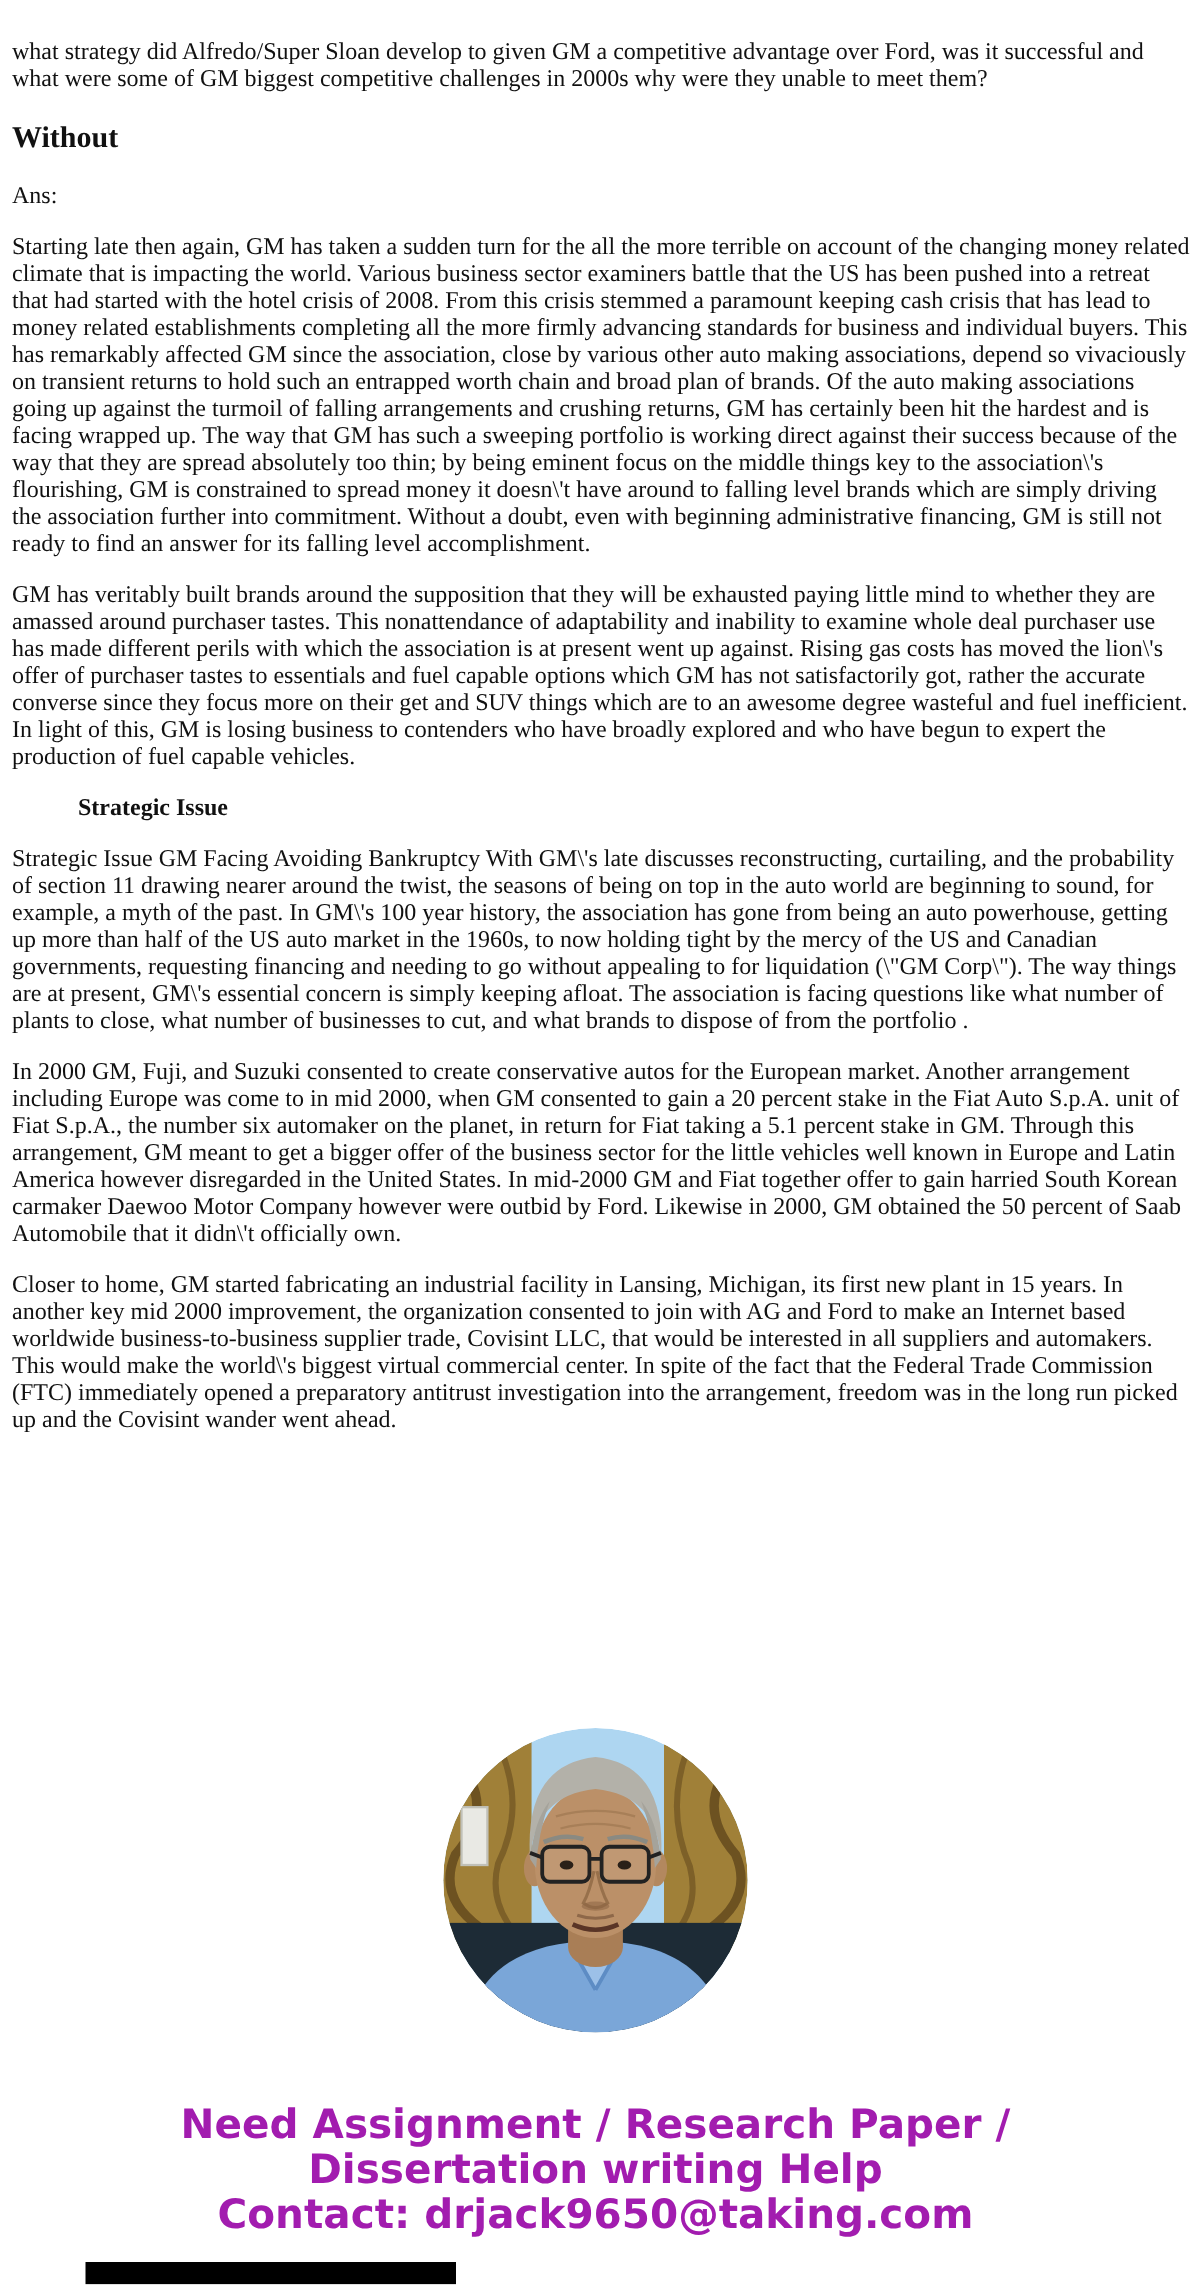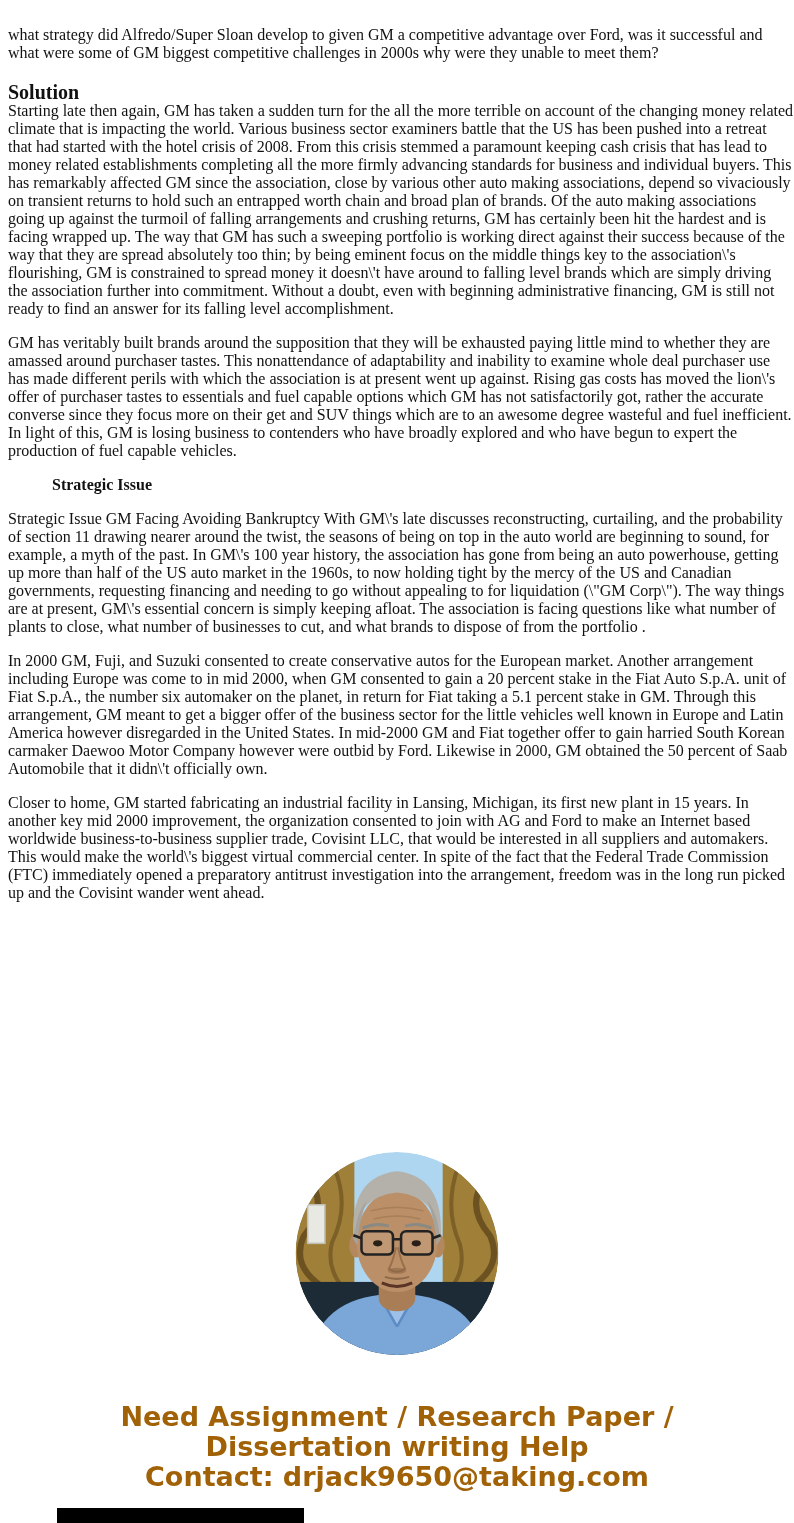--- a/index.html
+++ b/index.html
@@ -42,40 +42,41 @@
   .avatar svg { display: block; width: 100%; height: 100%; }
   .footer {
     position: absolute;
     top: 1402px;
     left: 0; right: 0;
     text-align: center;
     font-family: "DejaVu Sans", "Liberation Sans", sans-serif;
     font-weight: bold;
     font-size: 27px;
     line-height: 30px;
-    color: #a16207;
+    color: #a21caf;
   }
   .footer .help-line { max-width: 745px; margin: 0 auto; }
   .bottom-bar {
     position: absolute;
     left: 57px;
     top: 1508px;
     width: 247px;
     height: 15px;
     background: #000000;
   }
 </style>
 </head>
 <body>
 
 <div id="page">
 
   <div class="doc">
     <p>what strategy did Alfredo/Super Sloan develop to given GM a competitive advantage over Ford, was it successful and what were some of GM biggest competitive challenges in 2000s why were they unable to meet them?</p>
-    <h2>Solution</h2>
+    <h2>Without</h2>
+    <p class="after-heading">Ans:</p>
     <p>Starting late then again, GM has taken a sudden turn for the all the more terrible on account of the changing money related climate that is impacting the world. Various business sector examiners battle that the US has been pushed into a retreat that had started with the hotel crisis of 2008. From this crisis stemmed a paramount keeping cash crisis that has lead to money related establishments completing all the more firmly advancing standards for business and individual buyers. This has remarkably affected GM since the association, close by various other auto making associations, depend so vivaciously on transient returns to hold such an entrapped worth chain and broad plan of brands. Of the auto making associations going up against the turmoil of falling arrangements and crushing returns, GM has certainly been hit the hardest and is facing wrapped up. The way that GM has such a sweeping portfolio is working direct against their success because of the way that they are spread absolutely too thin; by being eminent focus on the middle things key to the association\'s flourishing, GM is constrained to spread money it doesn\'t have around to falling level brands which are simply driving the association further into commitment. Without a doubt, even with beginning administrative financing, GM is still not ready to find an answer for its falling level accomplishment.</p>
     <p>GM has veritably built brands around the supposition that they will be exhausted paying little mind to whether they are amassed around purchaser tastes. This nonattendance of adaptability and inability to examine whole deal purchaser use has made different perils with which the association is at present went up against. Rising gas costs has moved the lion\'s offer of purchaser tastes to essentials and fuel capable options which GM has not satisfactorily got, rather the accurate converse since they focus more on their get and SUV things which are to an awesome degree wasteful and fuel inefficient. In light of this, GM is losing business to contenders who have broadly explored and who have begun to expert the production of fuel capable vehicles.</p>
     <p class="bold">Strategic Issue</p>
     <p>Strategic Issue GM Facing Avoiding Bankruptcy With GM\'s late discusses reconstructing, curtailing, and the probability of section 11 drawing nearer around the twist, the seasons of being on top in the auto world are beginning to sound, for example, a myth of the past. In GM\'s 100 year history, the association has gone from being an auto powerhouse, getting up more than half of the US auto market in the 1960s, to now holding tight by the mercy of the US and Canadian governments, requesting financing and needing to go without appealing to for liquidation (\"GM Corp\"). The way things are at present, GM\'s essential concern is simply keeping afloat. The association is facing questions like what number of plants to close, what number of businesses to cut, and what brands to dispose of from the portfolio .</p>
     <p>In 2000 GM, Fuji, and Suzuki consented to create conservative autos for the European market. Another arrangement including Europe was come to in mid 2000, when GM consented to gain a 20 percent stake in the Fiat Auto S.p.A. unit of Fiat S.p.A., the number six automaker on the planet, in return for Fiat taking a 5.1 percent stake in GM. Through this arrangement, GM meant to get a bigger offer of the business sector for the little vehicles well known in Europe and Latin America however disregarded in the United States. In mid-2000 GM and Fiat together offer to gain harried South Korean carmaker Daewoo Motor Company however were outbid by Ford. Likewise in 2000, GM obtained the 50 percent of Saab Automobile that it didn\'t officially own.</p>
     <p>Closer to home, GM started fabricating an industrial facility in Lansing, Michigan, its first new plant in 15 years. In another key mid 2000 improvement, the organization consented to join with AG and Ford to make an Internet based worldwide business-to-business supplier trade, Covisint LLC, that would be interested in all suppliers and automakers. This would make the world\'s biggest virtual commercial center. In spite of the fact that the Federal Trade Commission (FTC) immediately opened a preparatory antitrust investigation into the arrangement, freedom was in the long run picked up and the Covisint wander went ahead.</p>
   </div>
 
   <div class="avatar">
     <svg viewBox="0 0 200 200" xmlns="http://www.w3.org/2000/svg">

